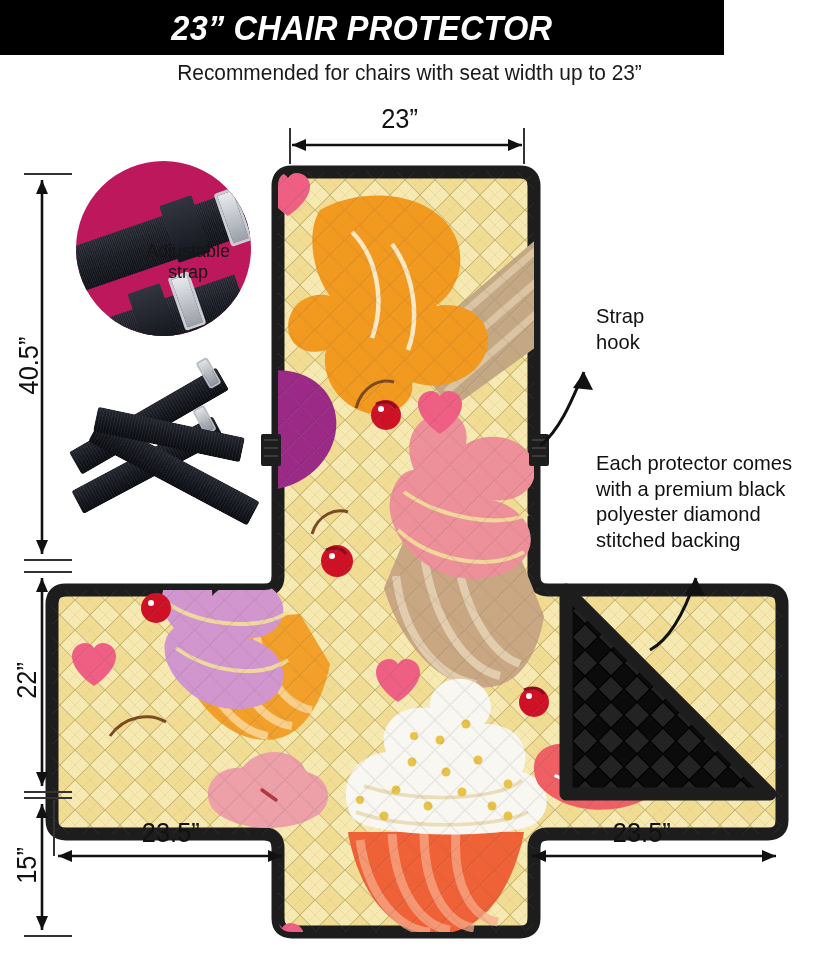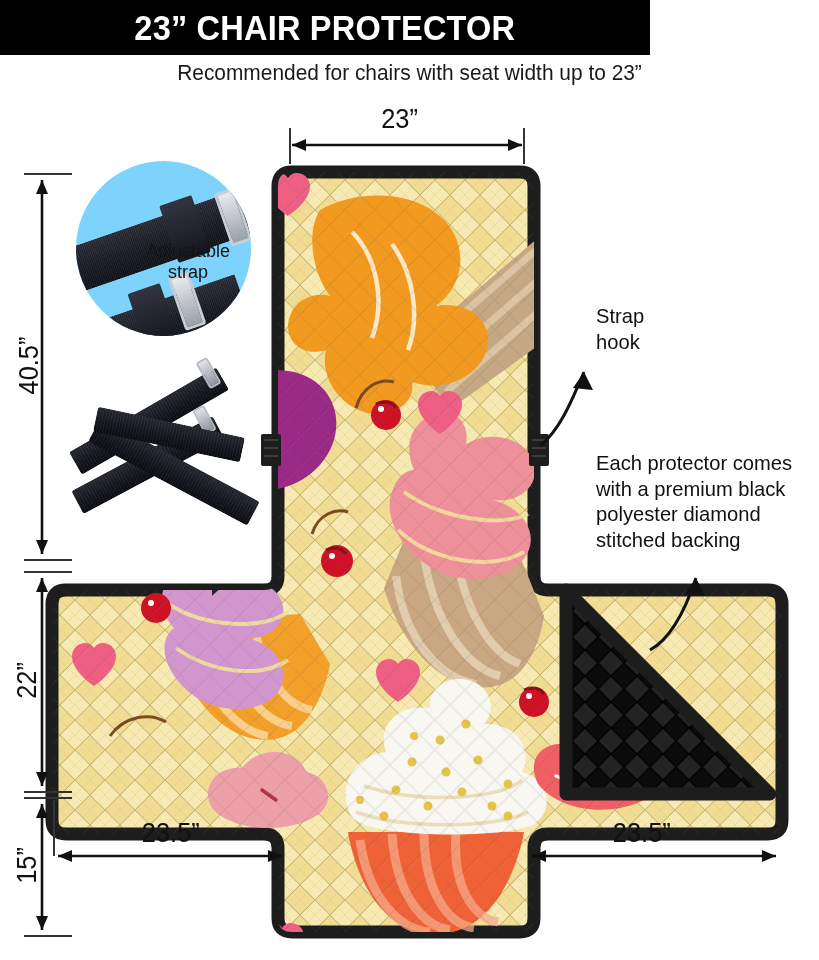--- a/index.html
+++ b/index.html
@@ -11,23 +11,23 @@
     width: 819px; height: 960px;
     position: relative;
     overflow: hidden;
     font-family: "Liberation Sans", sans-serif;
     color: #111;
   }
 
   
   #header-bar {
     position: absolute; left: 0; top: 0;
-    width: 650px; height: 55px;
+    width: 724px; height: 55px;
     background: #000000;
-    display: flex; align-items: center; justify-content: center;
+    display: flex; align-items: center; justify-content: center; font-style: italic;
   }
   #header-title {
     color: #ffffff;
     font-size: 35px;
     font-weight: bold;
     letter-spacing: 0.2px;
     transform: scaleX(0.93);
     white-space: nowrap;
   }
   #subtitle {
@@ -52,21 +52,21 @@
     transform: rotate(-90deg) scaleX(0.94);
     transform-origin: center center;
   }
 
   
   #strap-inset {
     position: absolute;
     left: 76px; top: 161px;
     width: 175px; height: 175px;
     border-radius: 50%;
-    background: #7dd3fc;
+    background: #be185d;
     overflow: hidden;
   }
   .inset-strap {
     position: absolute;
     background:
       repeating-linear-gradient(90deg, rgba(255,255,255,.05) 0 1px, rgba(0,0,0,.12) 1px 2px),
       linear-gradient(180deg,#2b2e38 0%, #1a1c24 50%, #10121a 100%);
     border-radius: 2px;
   }
   .buckle {

